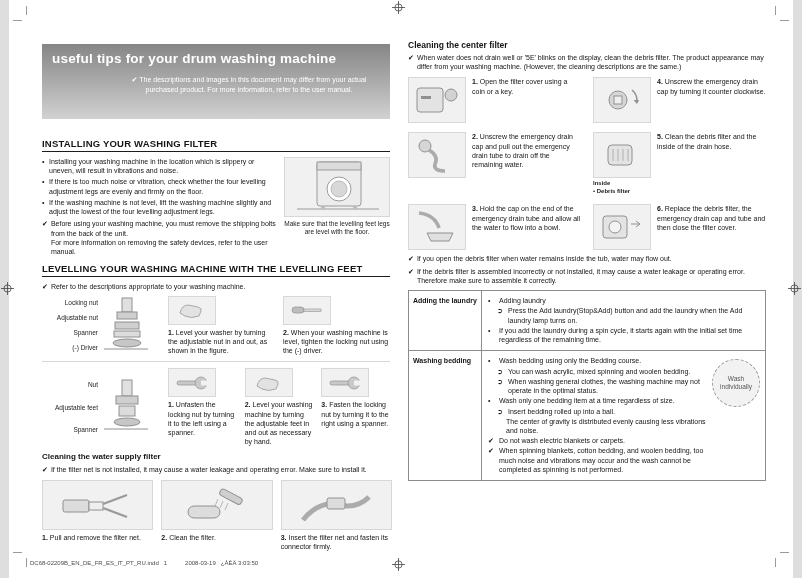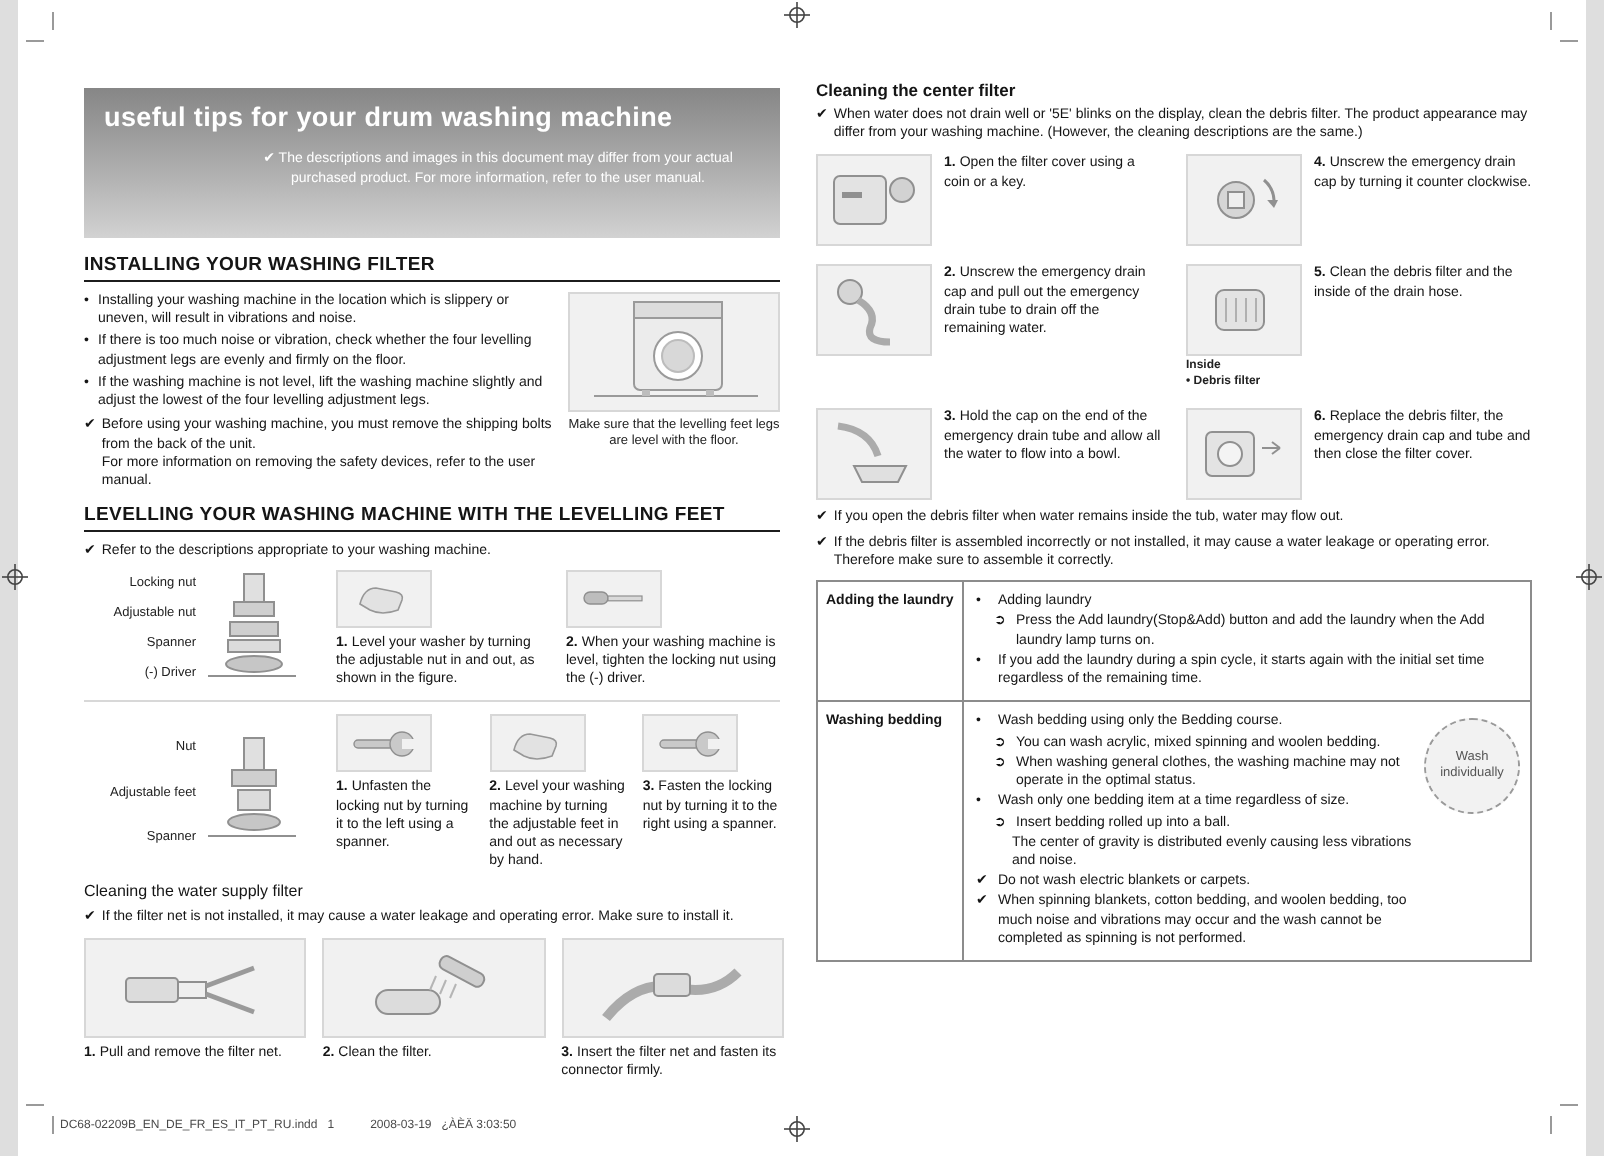--- a/index.html
+++ b/index.html
@@ -9,28 +9,28 @@
   .edge{position:absolute;top:0;bottom:0;width:9px;background:#dedede;z-index:0}
   .edge.left{left:0}.edge.right{right:0}
   .reg{position:absolute;z-index:5}
   .cl{position:absolute;background:#9a9a9a;z-index:4}
 
   .col-left{position:absolute;left:42px;top:44px;width:348px;z-index:2}
   .col-right{position:absolute;left:408px;top:40px;width:358px;z-index:2}
 
   
   .banner{height:62px;background:linear-gradient(180deg,#868686 0%,#a9a9a9 48%,#d2d2d2 100%);
-          padding:7px 10px 6px;margin-bottom:8px}
+          padding:7px 10px 6px;margin-bottom:19px}
   .banner-title{color:#fff;font-size:13.5px;font-weight:bold;letter-spacing:.2px}
   .banner-note{color:#fff;font-size:7px;line-height:1.45;text-align:center;margin-top:9px;padding-left:66px}
 
   h2.sec{font-size:9.5px;font-weight:bold;letter-spacing:.2px;margin:0 0 5px;
          border-bottom:1.5px solid #1c1c1c;padding-bottom:2px}
   .mt{margin-top:10px}
-  .sub{font-size:8px;font-weight:normal;margin:0 0 4px}
+  .sub{font-size:8px;font-weight:bold;margin:0 0 4px}
 
   .txt,li,.checknote,.lstep p,.dtext,.tl,.fcap p{font-size:7px;line-height:1.32}
 
   ul.bullets{list-style:none;margin:0;padding:0}
   ul.bullets li{position:relative;padding-left:7px;margin-bottom:2px}
   ul.bullets li::before{content:"•";position:absolute;left:0;top:0}
 
   .checknote{display:flex;gap:3px;margin:3px 0}
   .checknote .check{flex:0 0 auto;font-size:7px}
 

